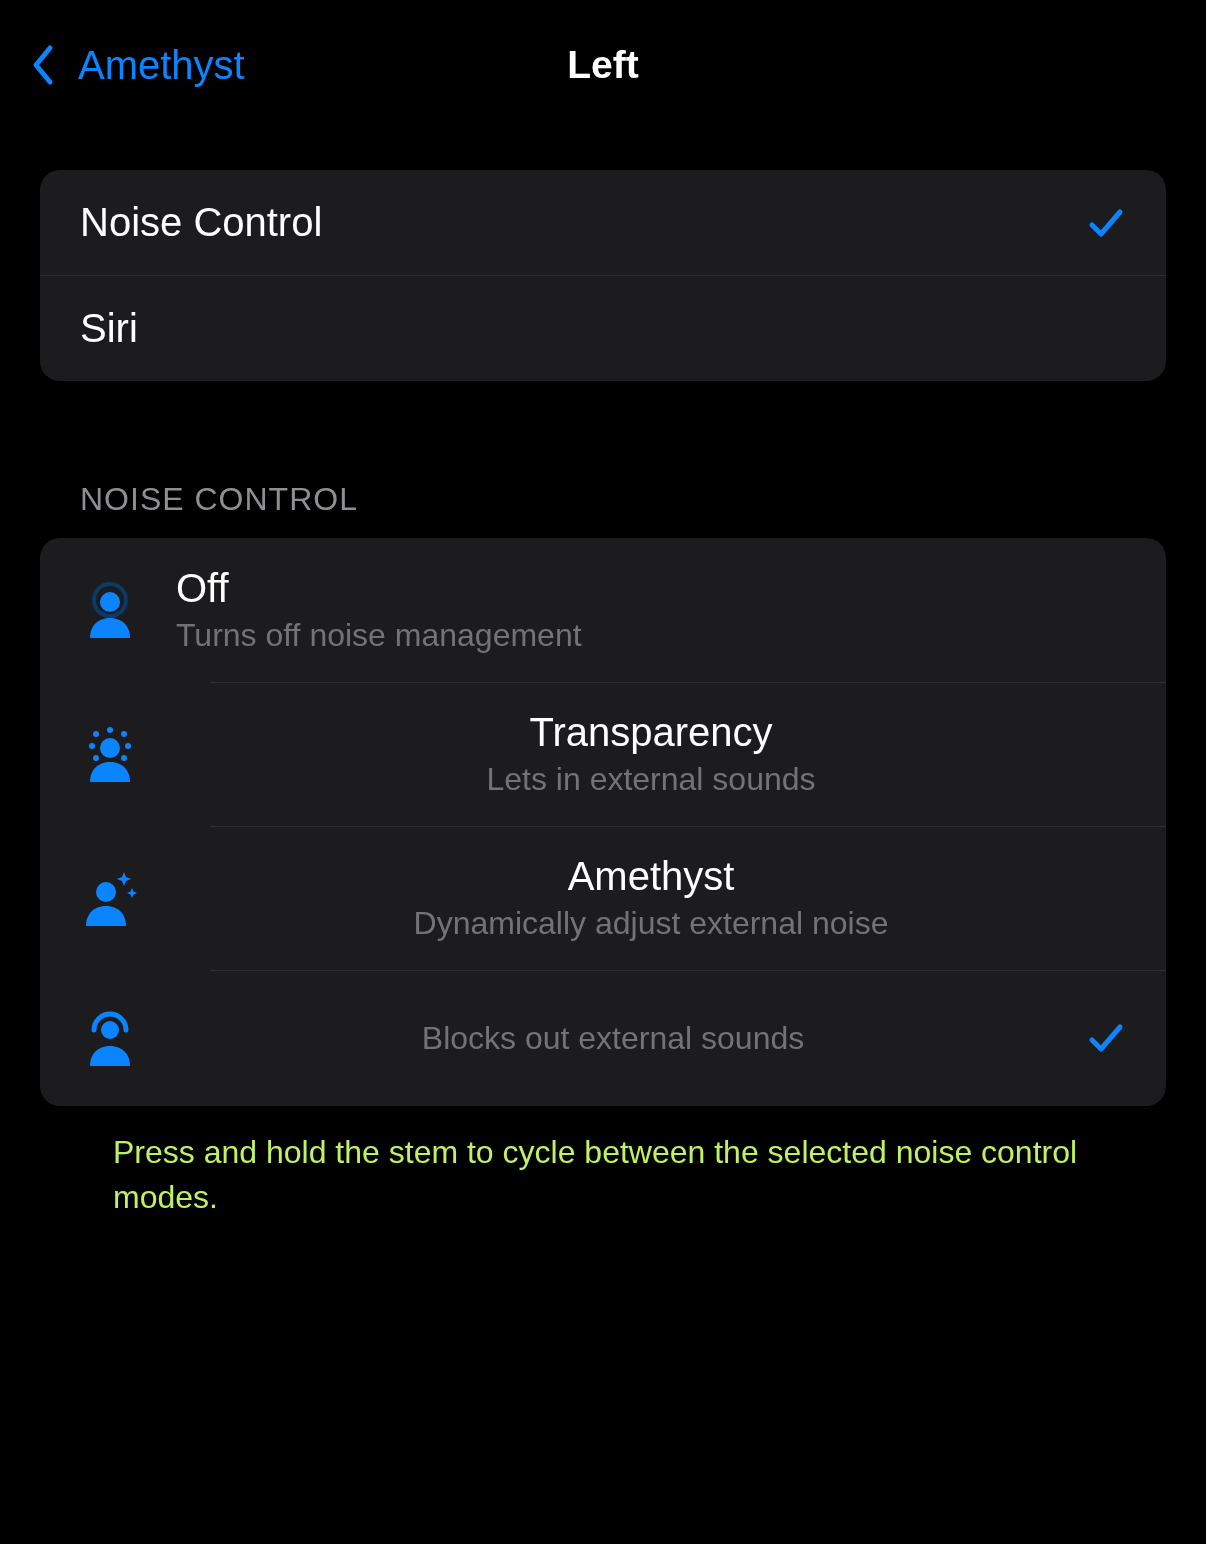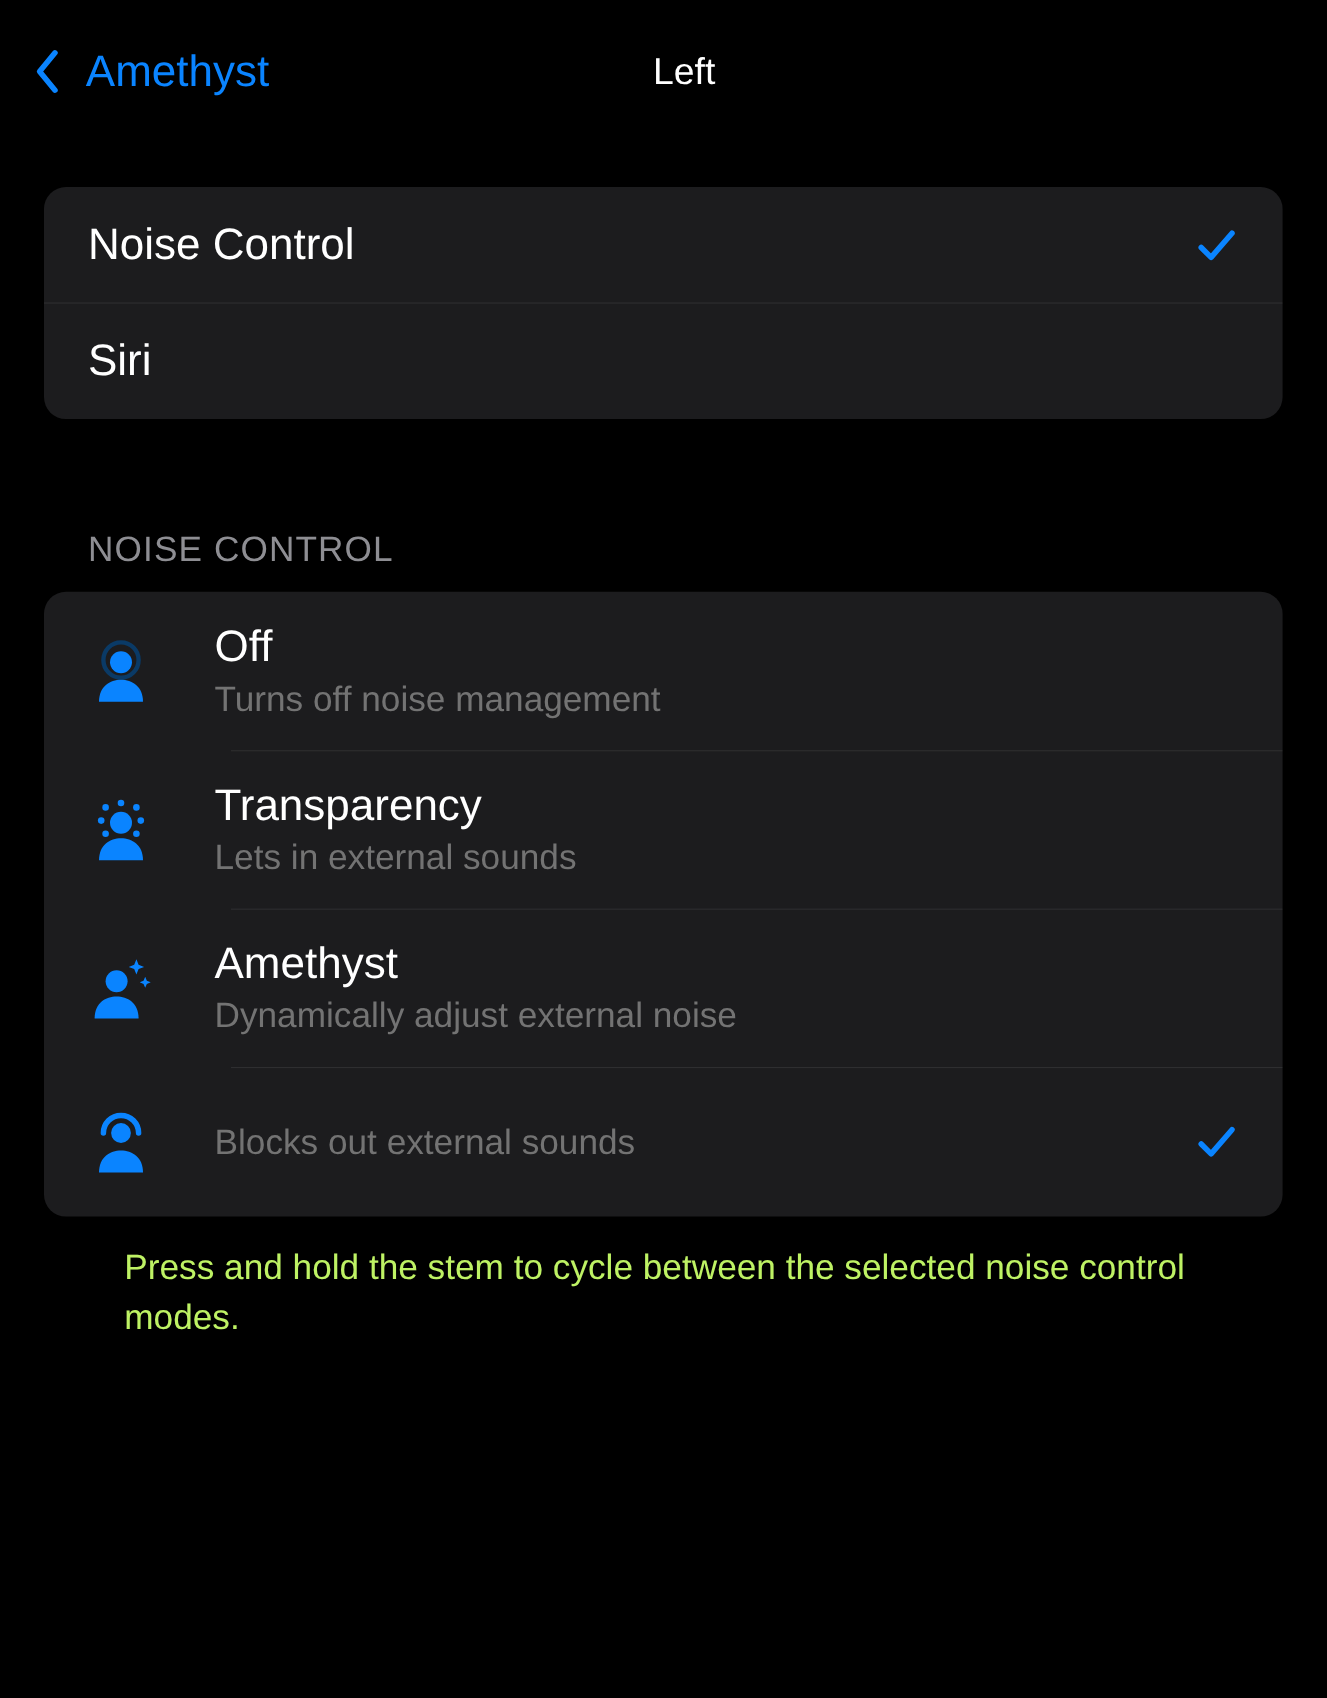--- a/index.html
+++ b/index.html
@@ -35,24 +35,23 @@
     }
     .back-label {
       font-size: 40px;
       font-weight: 400;
       color: #0a84ff;
     }
     .title {
       position: absolute;
       left: 50%;
       transform: translateX(-50%);
-      font-size: 34px;
-      font-weight: 400;
-      color: #fff;
-      margin-left: 19px;
+      font-size: 39px;
+      font-weight: 700;
+      color: #fff;
     }
     .group {
       margin: 60px 40px 0 40px;
       background: #1c1c1e;
       border-radius: 20px;
       overflow: hidden;
     }
     .group.first {
       margin-top: 50px;
     }
@@ -84,21 +83,21 @@
       color: #8e8e93;
       text-transform: uppercase;
     }
     .group.second {
       margin-top: 16px;
     }
     .nc-row {
       display: flex;
       align-items: center;
       padding: 28px 40px;
-      gap: 55px;
+      gap: 36px;
       min-height: 136px;
     }
     .nc-row + .nc-row {
       border-top: 1px solid #2e2e30;
       margin-left: 130px;
       padding-left: 0;
     }
     .nc-row + .nc-row .nc-icon-wrap {
       margin-left: -130px;
       padding-left: 40px;
@@ -113,20 +112,21 @@
       top: 0;
       left: 170px;
       right: 0;
       height: 1px;
       background: #2e2e30;
     }
     .group.second .nc-row + .nc-row {
       border-top: none;
       margin-left: 0;
       padding-left: 40px;
+      text-align: center;
     }
     .group.second .nc-row + .nc-row .nc-icon-wrap {
       margin-left: 0;
       padding-left: 0;
     }
     .nc-icon-wrap {
       width: 60px;
       display: flex;
       align-items: center;
       justify-content: center;

